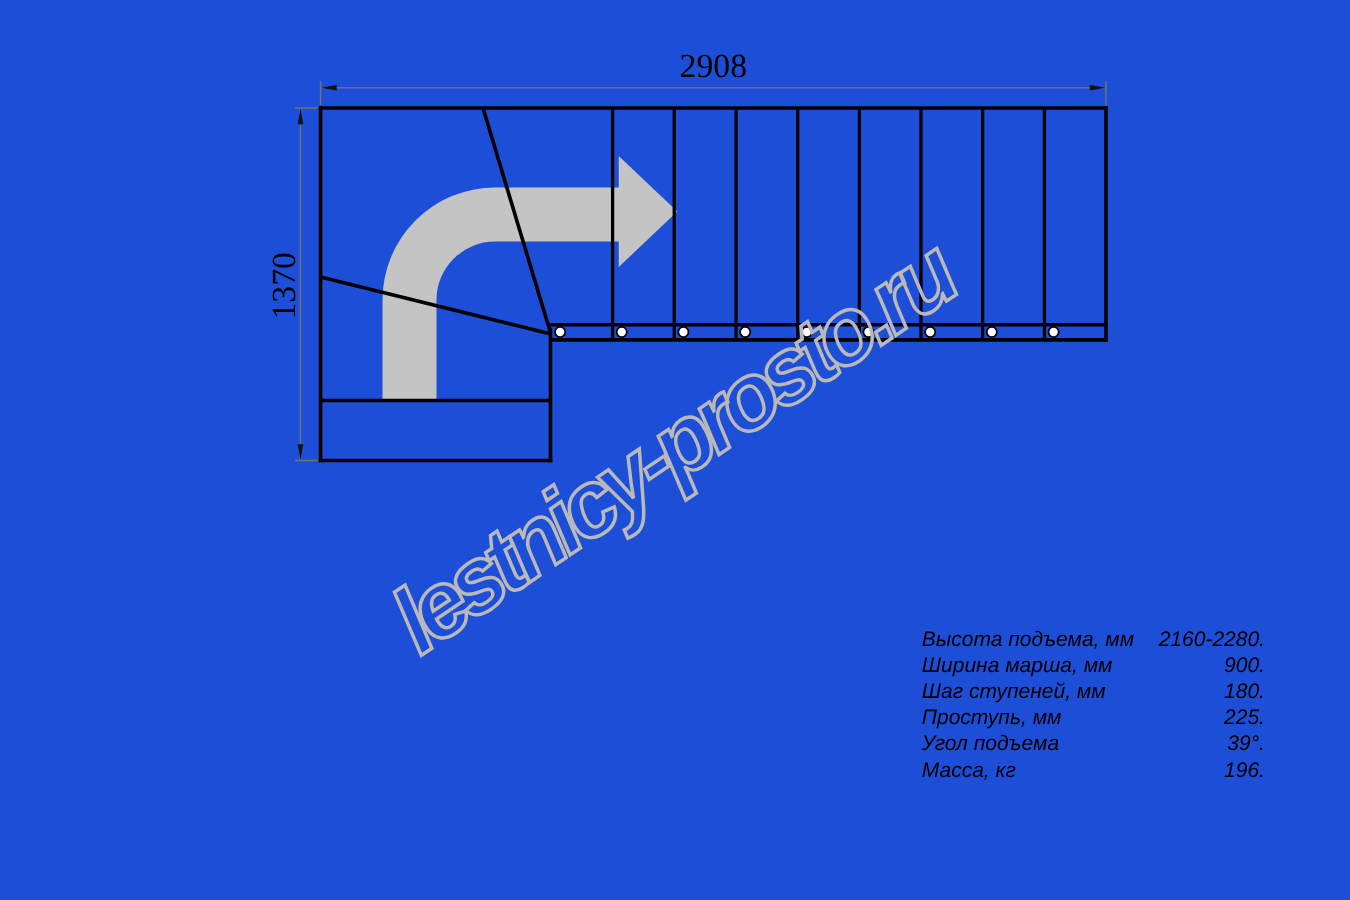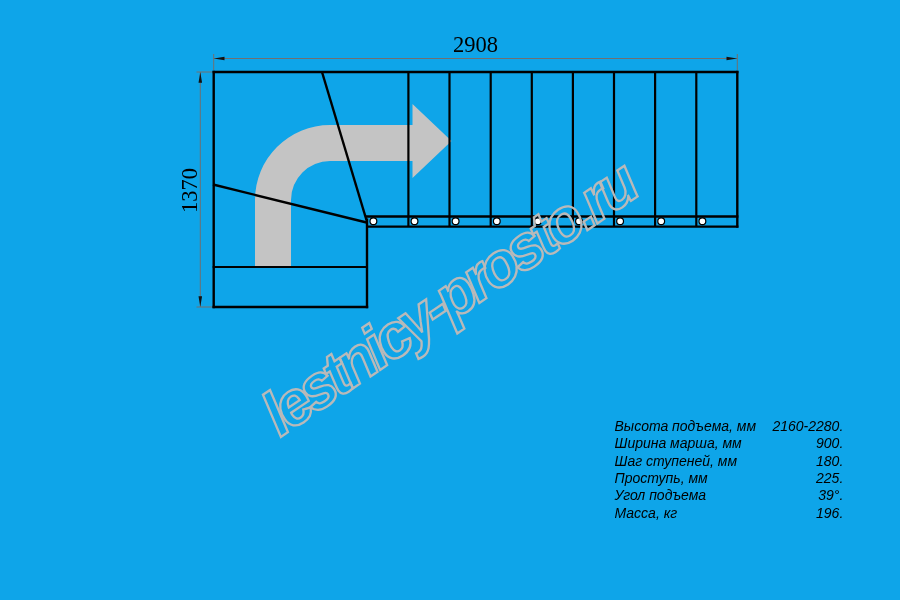--- a/index.html
+++ b/index.html
@@ -1,16 +1,16 @@
 <!DOCTYPE html>
 <html><head>
 <meta charset="utf-8">
 <style>
   html,body{margin:0;padding:0;background:#ffffff;}
-  .page{position:relative;width:900px;height:600px;background:#0ea5e9;overflow:hidden;}
+  .page{position:relative;width:900px;height:600px;background:#1d4ed8;overflow:hidden;}
   svg{position:absolute;left:0;top:0;}
   text{font-family:"Liberation Sans", sans-serif;}
 </style>
 </head>
 <body>
 <div class="page">
 <svg width="900" height="600" viewBox="0 0 900 600">
 
   <path d="M 255,266.5 L 255,200 A 75,75 0 0 1 330,125 L 412.5,125 L 412.5,104 L 451.5,141 L 412.5,178 L 412.5,161 L 330,161 A 39,39 0 0 0 291,200 L 291,266.5 Z" fill="#c4c4c4"></path>
 

